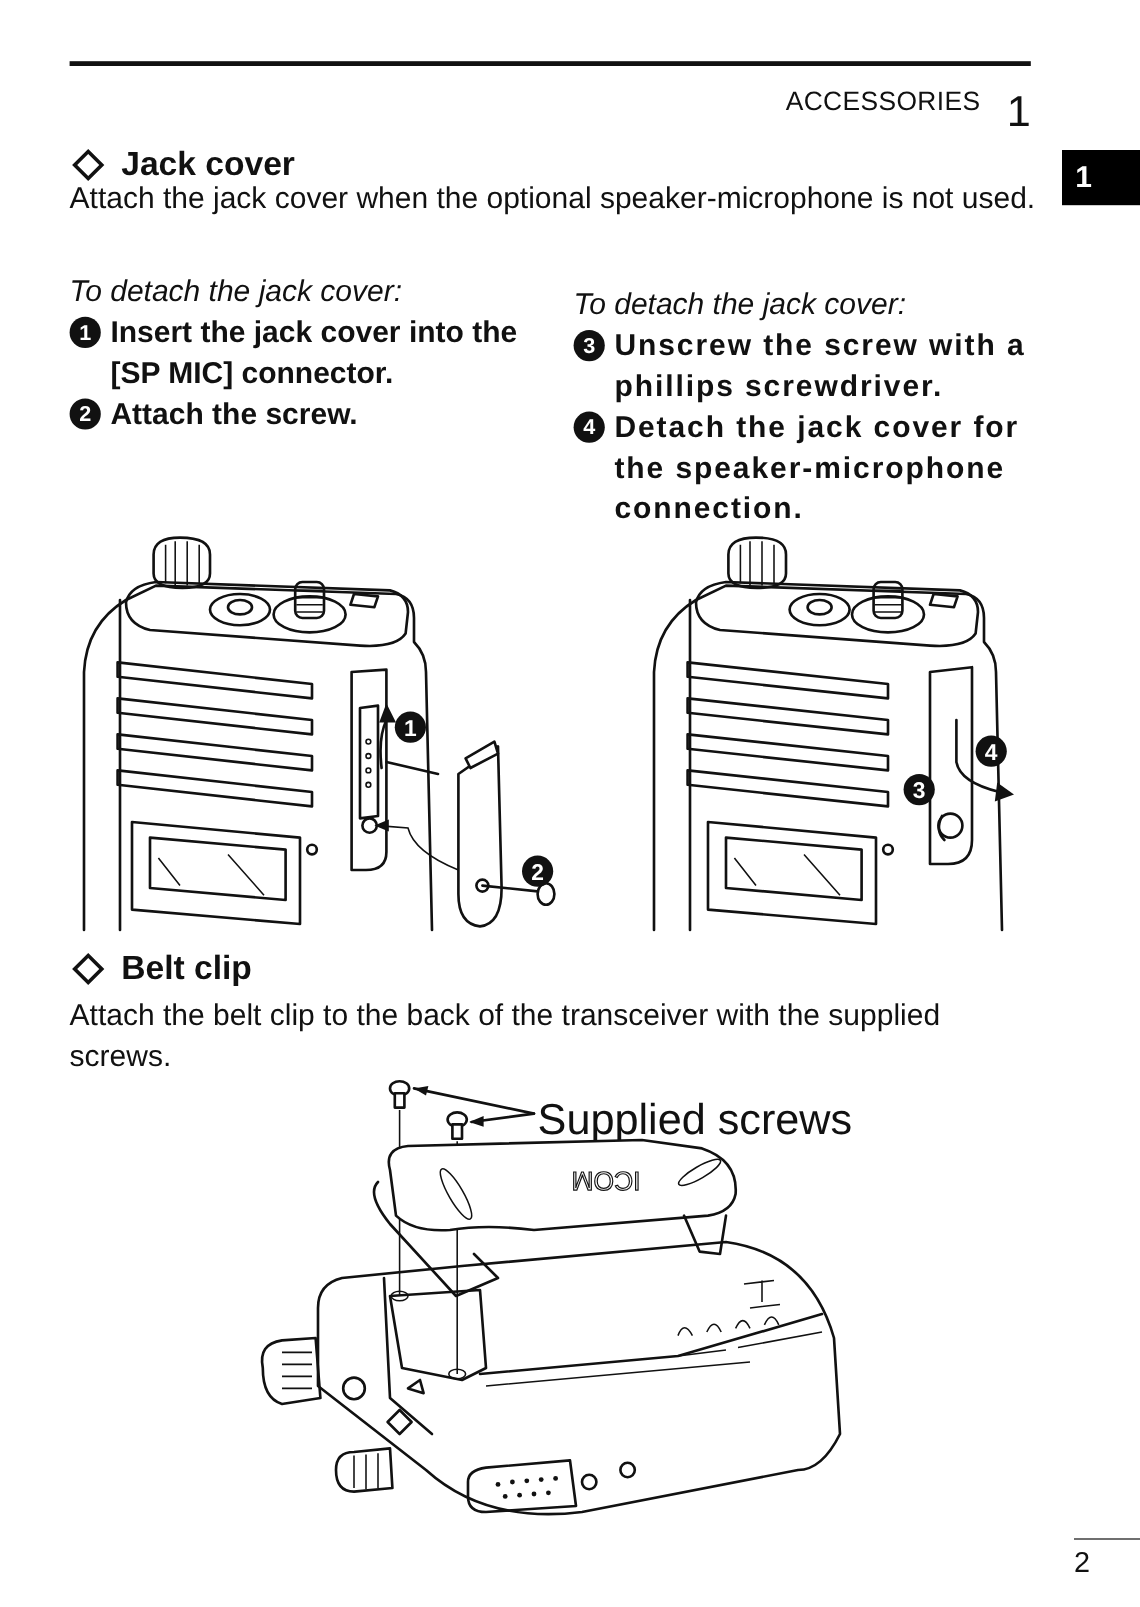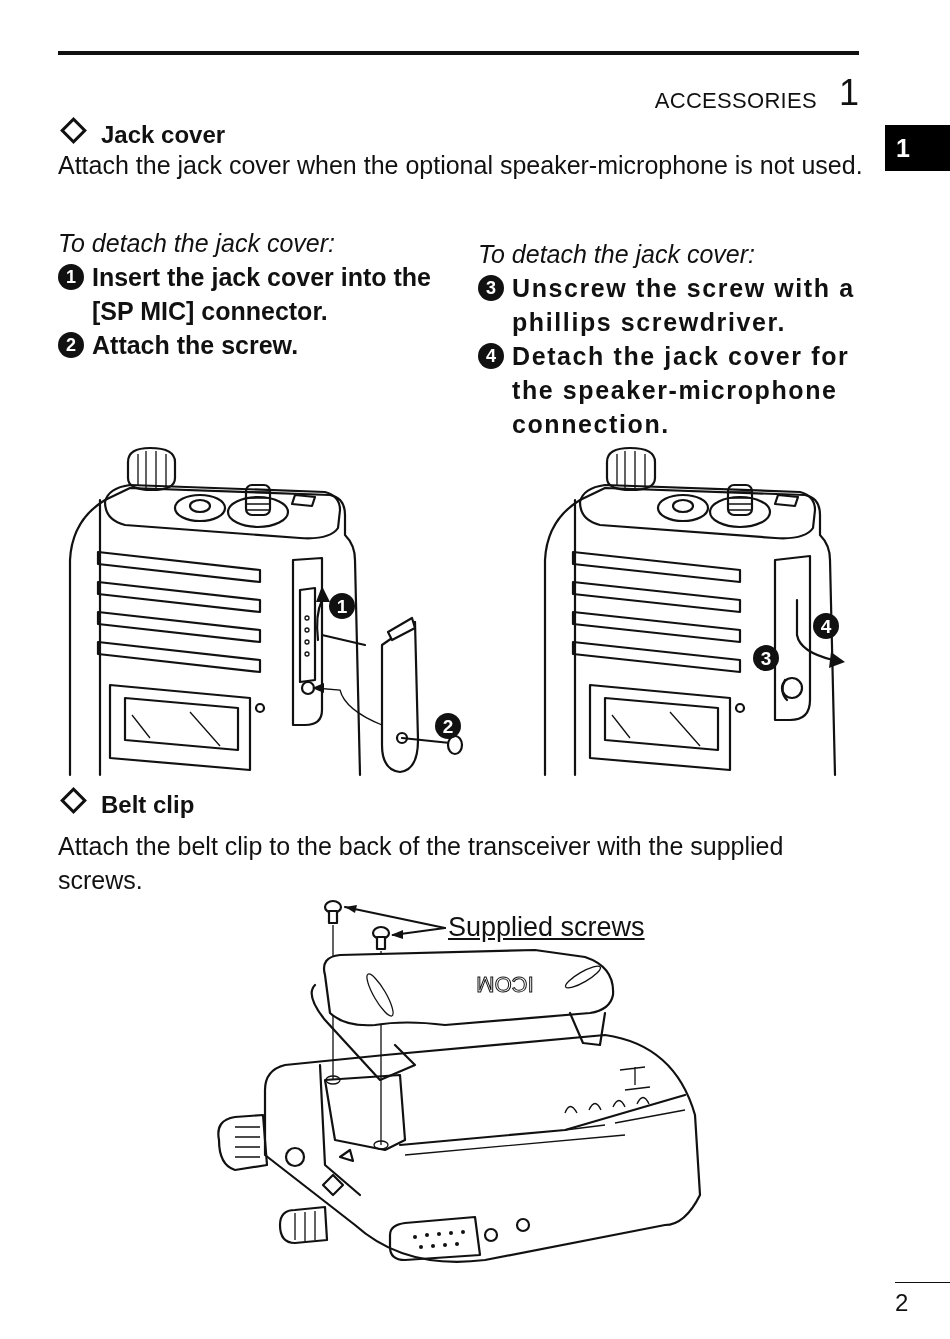--- a/index.html
+++ b/index.html
@@ -1,35 +1,35 @@
 <!DOCTYPE html>
 <html><head>
 <meta charset="utf-8">
 <style>
   html, body { margin:0; padding:0; background:#ffffff; }
   body { width:950px; height:1339px; position:relative; overflow:hidden;
          font-family:"Liberation Sans", sans-serif; color:#111; }
   .top-rule { position:absolute; left:58px; top:51px; width:801px; height:4px; background:#111; }
-  .running-head { position:absolute; right:91px; top:72px; display:flex; align-items:flex-end; gap:22px; }
+  .running-head { position:absolute; right:91px; top:72px; display:flex; align-items:flex-start; gap:22px; }
   .running-head .sec { font-size:22px; letter-spacing:0.3px; }
   .running-head .num { font-size:36px; }
   .side-tab { position:absolute; left:885px; top:125px; width:65px; height:46px; background:#000;
               color:#fff; font-weight:bold; font-size:25px; line-height:46px; padding-left:11px; box-sizing:border-box; }
-  .h2 { position:absolute; left:58px; font-size:24px; font-weight:bold; display:flex; gap:12px; }
+  .h2 { position:absolute; left:58px; font-size:28px; font-weight:bold; display:flex; align-items:center; gap:12px; }
   .diamond { width:19px; height:19px; border:3px solid #111; transform:rotate(45deg); margin:0 6px 0 6px; box-sizing:border-box; }
   .para { position:absolute; left:58px; width:805px; font-size:25px; line-height:34px; }
   .col { position:absolute; font-size:25px; line-height:34px; }
   .col .sub { font-style:italic; }
   .step { display:flex; }
   .step .badge { flex:none; width:26px; height:26px; border-radius:50%; background:#111; color:#fff;
                  font-size:18px; font-weight:bold; line-height:26px; text-align:center; margin:4px 8px 0 0; }
   .step .txt { flex:1;font-weight:bold; }
   .step .txt.wide { letter-spacing:1.6px; }
   .fig { position:absolute; }
-  .callout { position:absolute; font-size:27px;text-decoration:underline; }
+  .callout { position:absolute; font-size:36px; }
   .page-rule { position:absolute; left:895px; top:1282px; width:55px; height:1px; background:#111; }
   .page-num { position:absolute; left:895px; top:1289px; font-size:24px; }
   svg { overflow:visible; }
   svg .ln { fill:none; stroke:#111; stroke-width:2.2; stroke-linejoin:round; stroke-linecap:round; }
   svg .thin { fill:none; stroke:#111; stroke-width:1.3; }
   svg .wf { fill:#fff; stroke:#111; stroke-width:2.2; stroke-linejoin:round; }
 </style>
 </head>
 <body>
 

